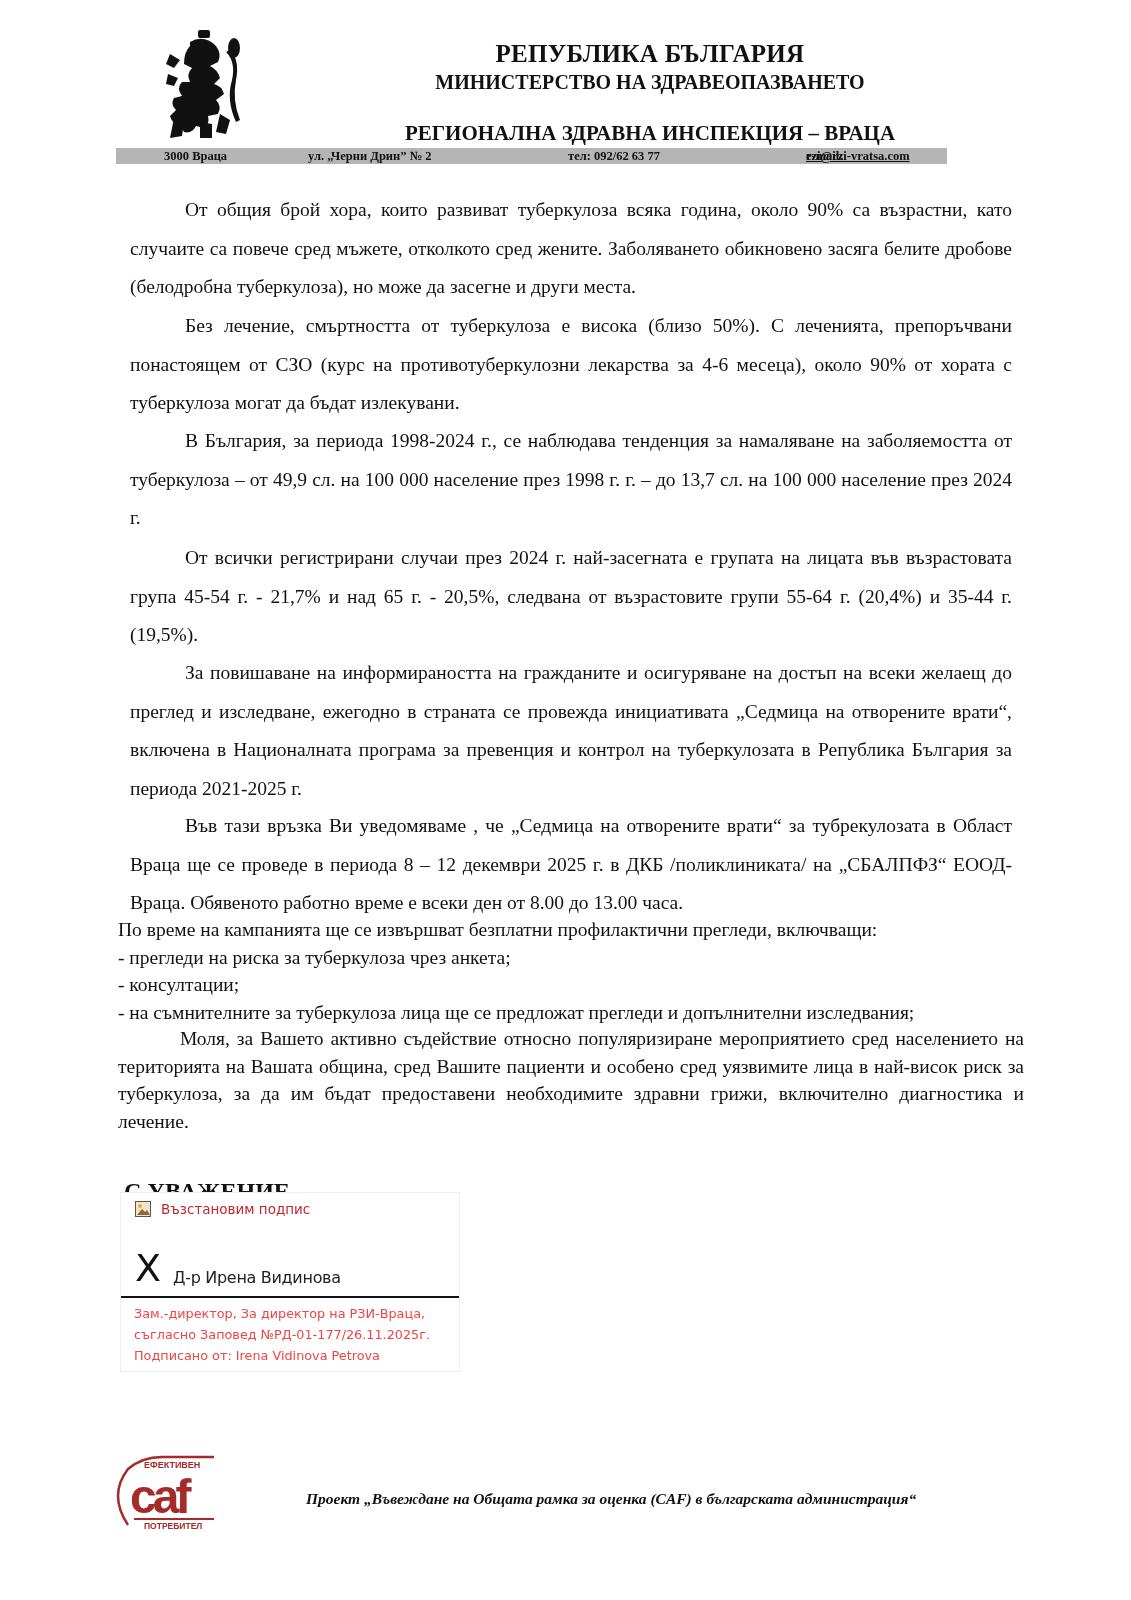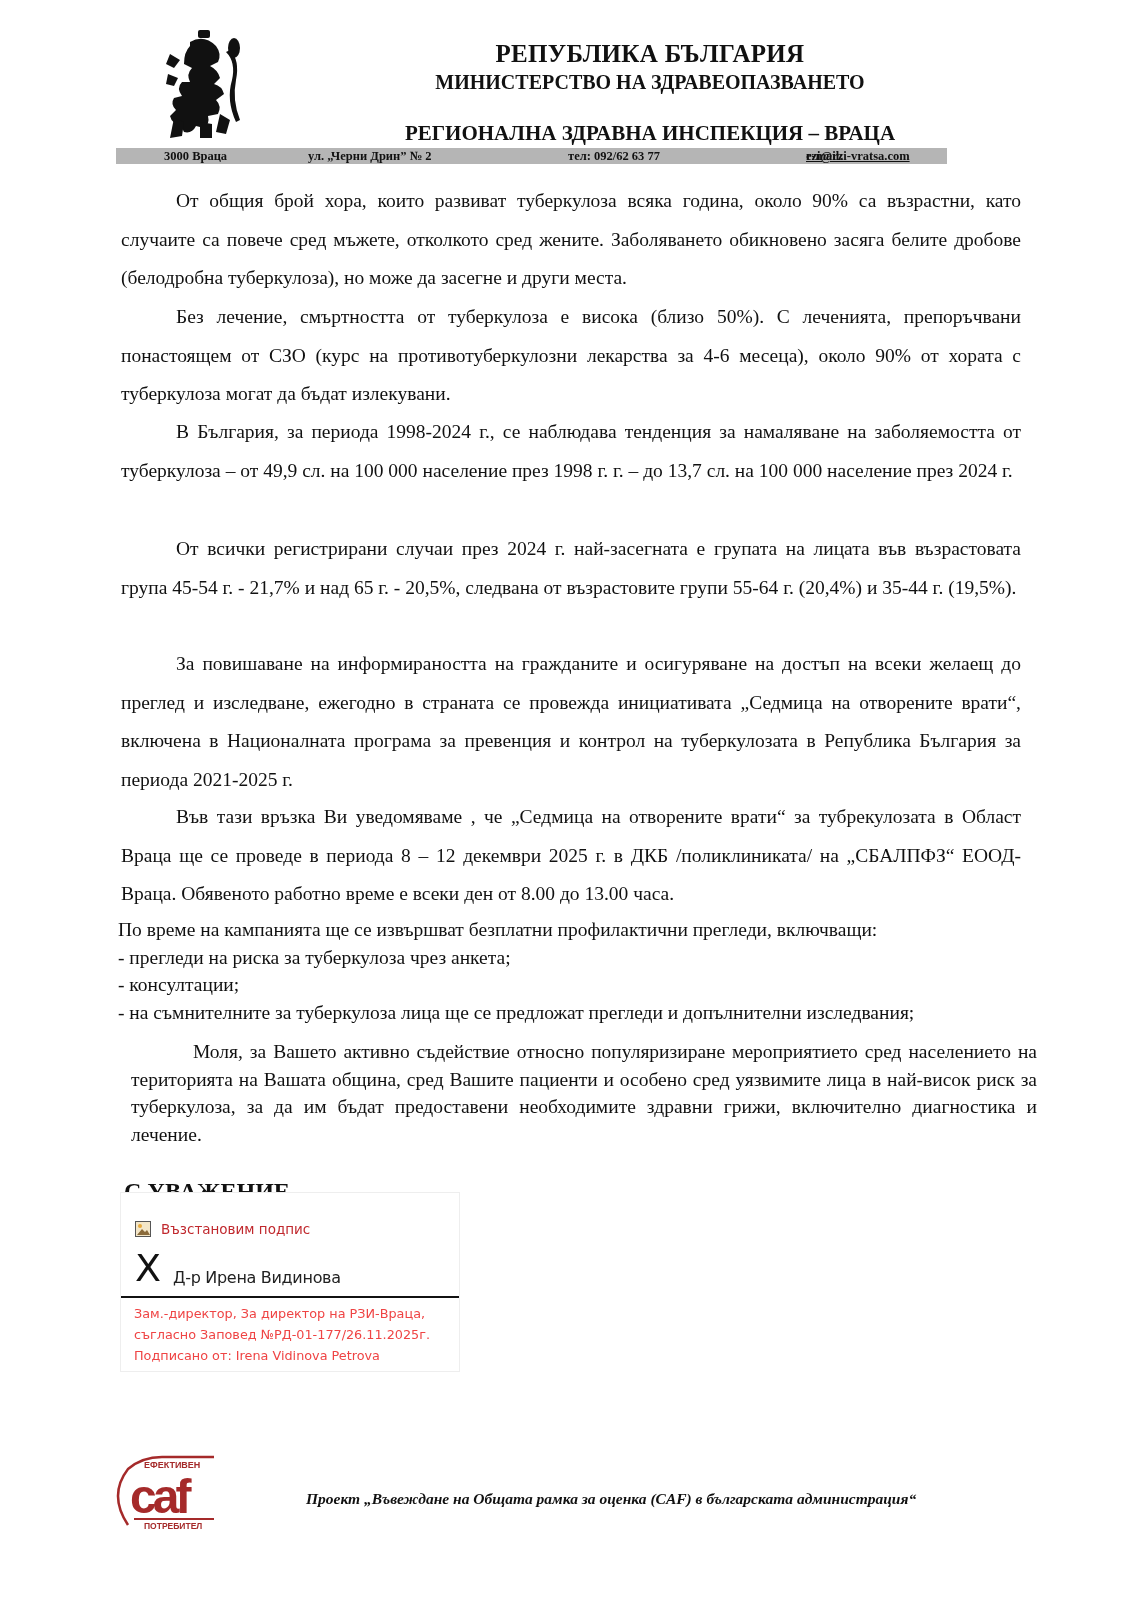--- a/index.html
+++ b/index.html
@@ -15,36 +15,36 @@
   .contact-bar { position: absolute; left: 116px; top: 148px; width: 831px; height: 16px; background: #b5b5b5; font-weight: bold; font-size: 12.5px; line-height: 16px; }
   .contact-bar span { position: absolute; top: 0; white-space: nowrap; }
   .c-city { left: 48px; }
   .c-street { left: 192px; }
   .c-phone { left: 452px; }
   .c-email { left: 690px; }
   .c-email .mail { text-decoration: underline; }
 
   
   .body-text { position: absolute; left: 118px; width: 906px; font-size: 19.5px; line-height: 38.5px; text-align: justify; }
-  .para { margin: 3px; text-indent: 55px; text-align: justify; }
+  .para { margin: 12px; text-indent: 55px; text-align: justify; }
   .p1 { position: absolute; top: 179px; }
   .p2 { position: absolute; top: 295px; }
   .p3 { position: absolute; top: 410px; }
   .p4 { position: absolute; top: 527px; }
   .p5 { position: absolute; top: 642px; }
   .p6 { position: absolute; top: 795px; }
   .plain { position: absolute; left: 118px; width: 906px; font-size: 19.5px; line-height: 27.5px; }
   .list { top: 916px; }
   .list div { margin: 0; }
-  .p7 { position: absolute; left: 118px; width: 906px; top: 1025px; font-size: 19.5px; line-height: 27.5px; text-align: justify; text-indent: 62px; margin: 13px; }
+  .p7 { position: absolute; left: 118px; width: 906px; top: 1025px; font-size: 19.5px; line-height: 27.5px; text-align: justify; text-indent: 62px; margin: 0; }
 
   
   .closing { position: absolute; left: 124px; top: 1164px; font-weight: bold; font-size: 24px; margin-top: 14px; }
   .sigbox { position: absolute; left: 120px; top: 1192px; width: 338px; height: 178px; border: 1px solid #eeeeee; background: #fff; font-family: "DejaVu Sans", sans-serif; }
-  .sig-restore { position: absolute; left: 14px; top: 8px; display: flex; align-items: center; gap: 10px; margin-top: 20px; }
+  .sig-restore { position: absolute; left: 14px; top: 8px; display: flex; align-items: center; gap: 10px; }
   .sig-img-icon { width: 16px; height: 16px; display: inline-block; }
   .sig-restore-label { color: #c0282d; font-size: 13.5px; }
   .sig-x { position: absolute; left: 14px; top: 55px; font-size: 38px; line-height: 40px; color: #111; font-family: "DejaVu Sans", sans-serif; }
   .sig-name { position: absolute; left: 52px; top: 75px; font-size: 16px; color: #222; letter-spacing: -0.3px; }
   .sig-line { position: absolute; left: 0; top: 103px; width: 338px; height: 2px; background: #111; }
   .sig-meta { position: absolute; left: 13px; top: 110px; font-size: 12.8px; line-height: 21px; color: #ef4444; }
 
   
   .caf-logo { position: absolute; left: 114px; top: 1455px; width: 110px; height: 78px; }
   .footer-text { position: absolute; left: 306px; top: 1490px; font-weight: bold; font-size: 15.5px; white-space: nowrap; font-style: italic; }

